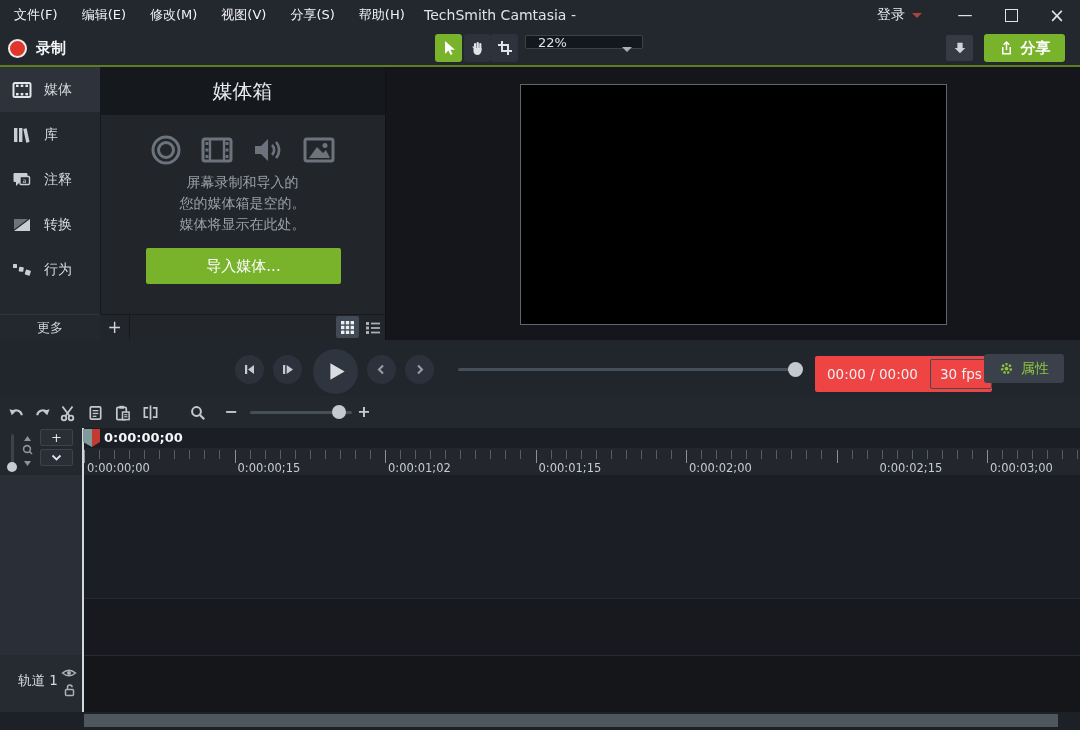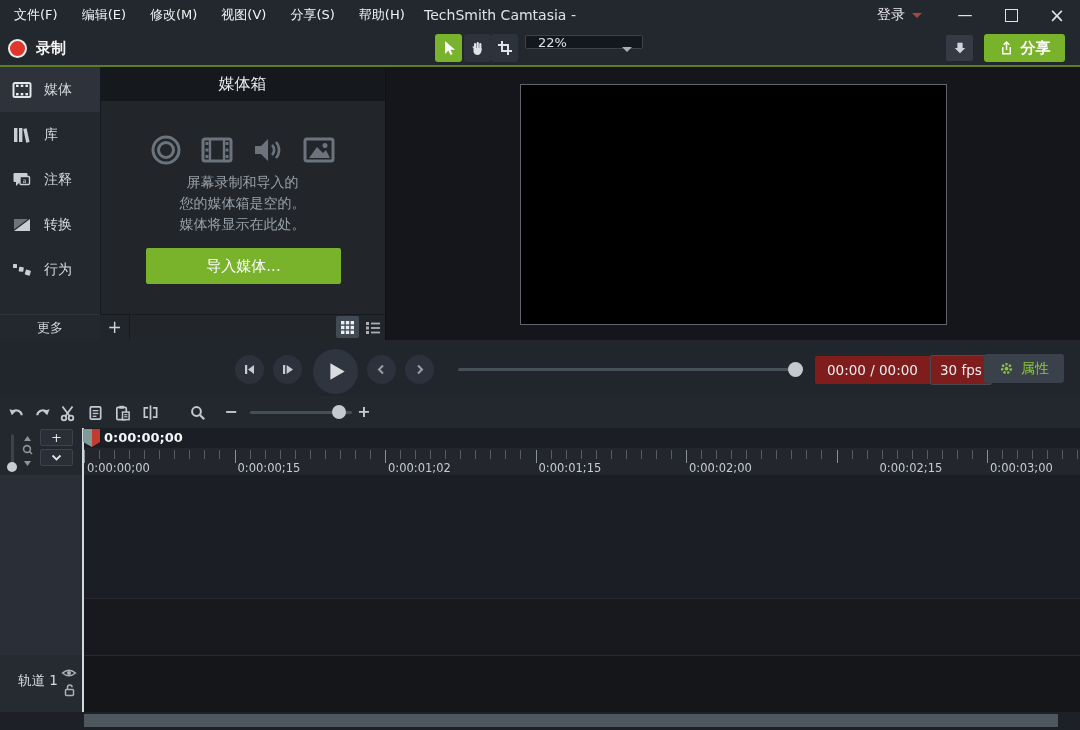--- a/index.html
+++ b/index.html
@@ -31,39 +31,39 @@
   #accent-line{left:0;top:65px;width:1080px;height:2px;background:#5e7d1f;}
 
   
   #sidebar{left:0;top:67px;width:100px;height:247px;background:#23272e;}
   .side-item{display:flex;align-items:center;height:45px;gap:12px;padding-left:12px;color:#d6dade;font-size:14px;}
   .side-item.sel{background:#2d323b;}
   #side-more{left:0;top:314px;width:100px;height:26px;background:#23272e;border-top:1px solid #2f343c;justify-content:center;color:#cfd4da;}
 
   
   #mediabin{left:100px;top:67px;width:285px;height:247px;background:#22262b;border-left:1px solid #15181d;}
-  #mediabin-header{left:100px;top:67px;width:285px;height:34px;background:#15181d;justify-content:center;color:#e9ecef;font-size:16px;}
+  #mediabin-header{left:100px;top:67px;width:285px;height:48px;background:#15181d;justify-content:center;color:#e9ecef;font-size:20px;}
   #bin-icons{left:100px;top:133px;width:285px;justify-content:center;gap:17px;}
   #bin-empty{left:100px;top:172px;width:285px;text-align:center;color:#99a0a8;font-size:14px;line-height:21px;}
   #import-btn{left:146px;top:248px;width:195px;height:36px;background:#79b22b;border-radius:2px;justify-content:center;color:#fff;font-size:15px;}
   #bin-bottom{left:100px;top:314px;width:285px;height:26px;background:#22262b;border-top:1px solid #171a1f;}
   #bin-add{left:100px;top:314px;width:30px;height:26px;border-right:1px solid #171a1f;justify-content:center;color:#cfd4da;font-size:17px;}
   .viewbtn{top:316px;width:23px;height:22px;justify-content:center;border-radius:2px;}
   .viewbtn.sel{background:#424a55;}
 
   
   #canvas{left:385px;top:67px;width:695px;height:277px;background:#14161b;border-left:1px solid #0f1115;}
   #stage{left:520px;top:84px;width:427px;height:241px;background:#000;border:1px solid #60656c;}
 
   
   #playbar{left:0;top:340px;width:1080px;height:56px;background:#21252c;}
   .pbtn{border-radius:50%;background:#2c323b;justify-content:center;}
   #scrub-track{left:458px;top:368px;width:344px;height:3px;background:#454f57;border-radius:2px;}
   #scrub-thumb{left:788px;top:362px;width:15px;height:15px;border-radius:50%;background:#c3c9cf;}
-  #time-group{left:815px;top:356px;height:28px;background:#7f1d1d;border-radius:2px;}
+  #time-group{left:815px;top:356px;height:36px;background:#ef4444;border-radius:2px;}
   #time-display{padding:0 12px;color:#eef0f3;font-size:13.5px;white-space:nowrap;}
   #fps-box{height:28px;padding:0 9px;border:1px solid #434b55;border-radius:2px;color:#eef0f3;font-size:13.5px;display:flex;align-items:center;}
   #props-btn{left:984px;top:354px;width:80px;height:29px;background:#3a414a;border-radius:3px;justify-content:center;gap:7px;color:#8ec63f;font-size:14px;}
 
   
   #tl-toolbar{left:0;top:396px;width:1080px;height:32px;background:#23272e;}
   .tlbtn{top:402px;width:22px;height:21px;justify-content:center;}
   .zoomsign{top:402px;color:#c6cbd1;font-size:16px;font-weight:bold;width:16px;justify-content:center;}
   #tlzoom-track{left:250px;top:411px;width:102px;height:3px;background:#454f57;border-radius:2px;}
   #tlzoom-thumb{left:332px;top:405px;width:14px;height:14px;border-radius:50%;background:#c3c9cf;}

